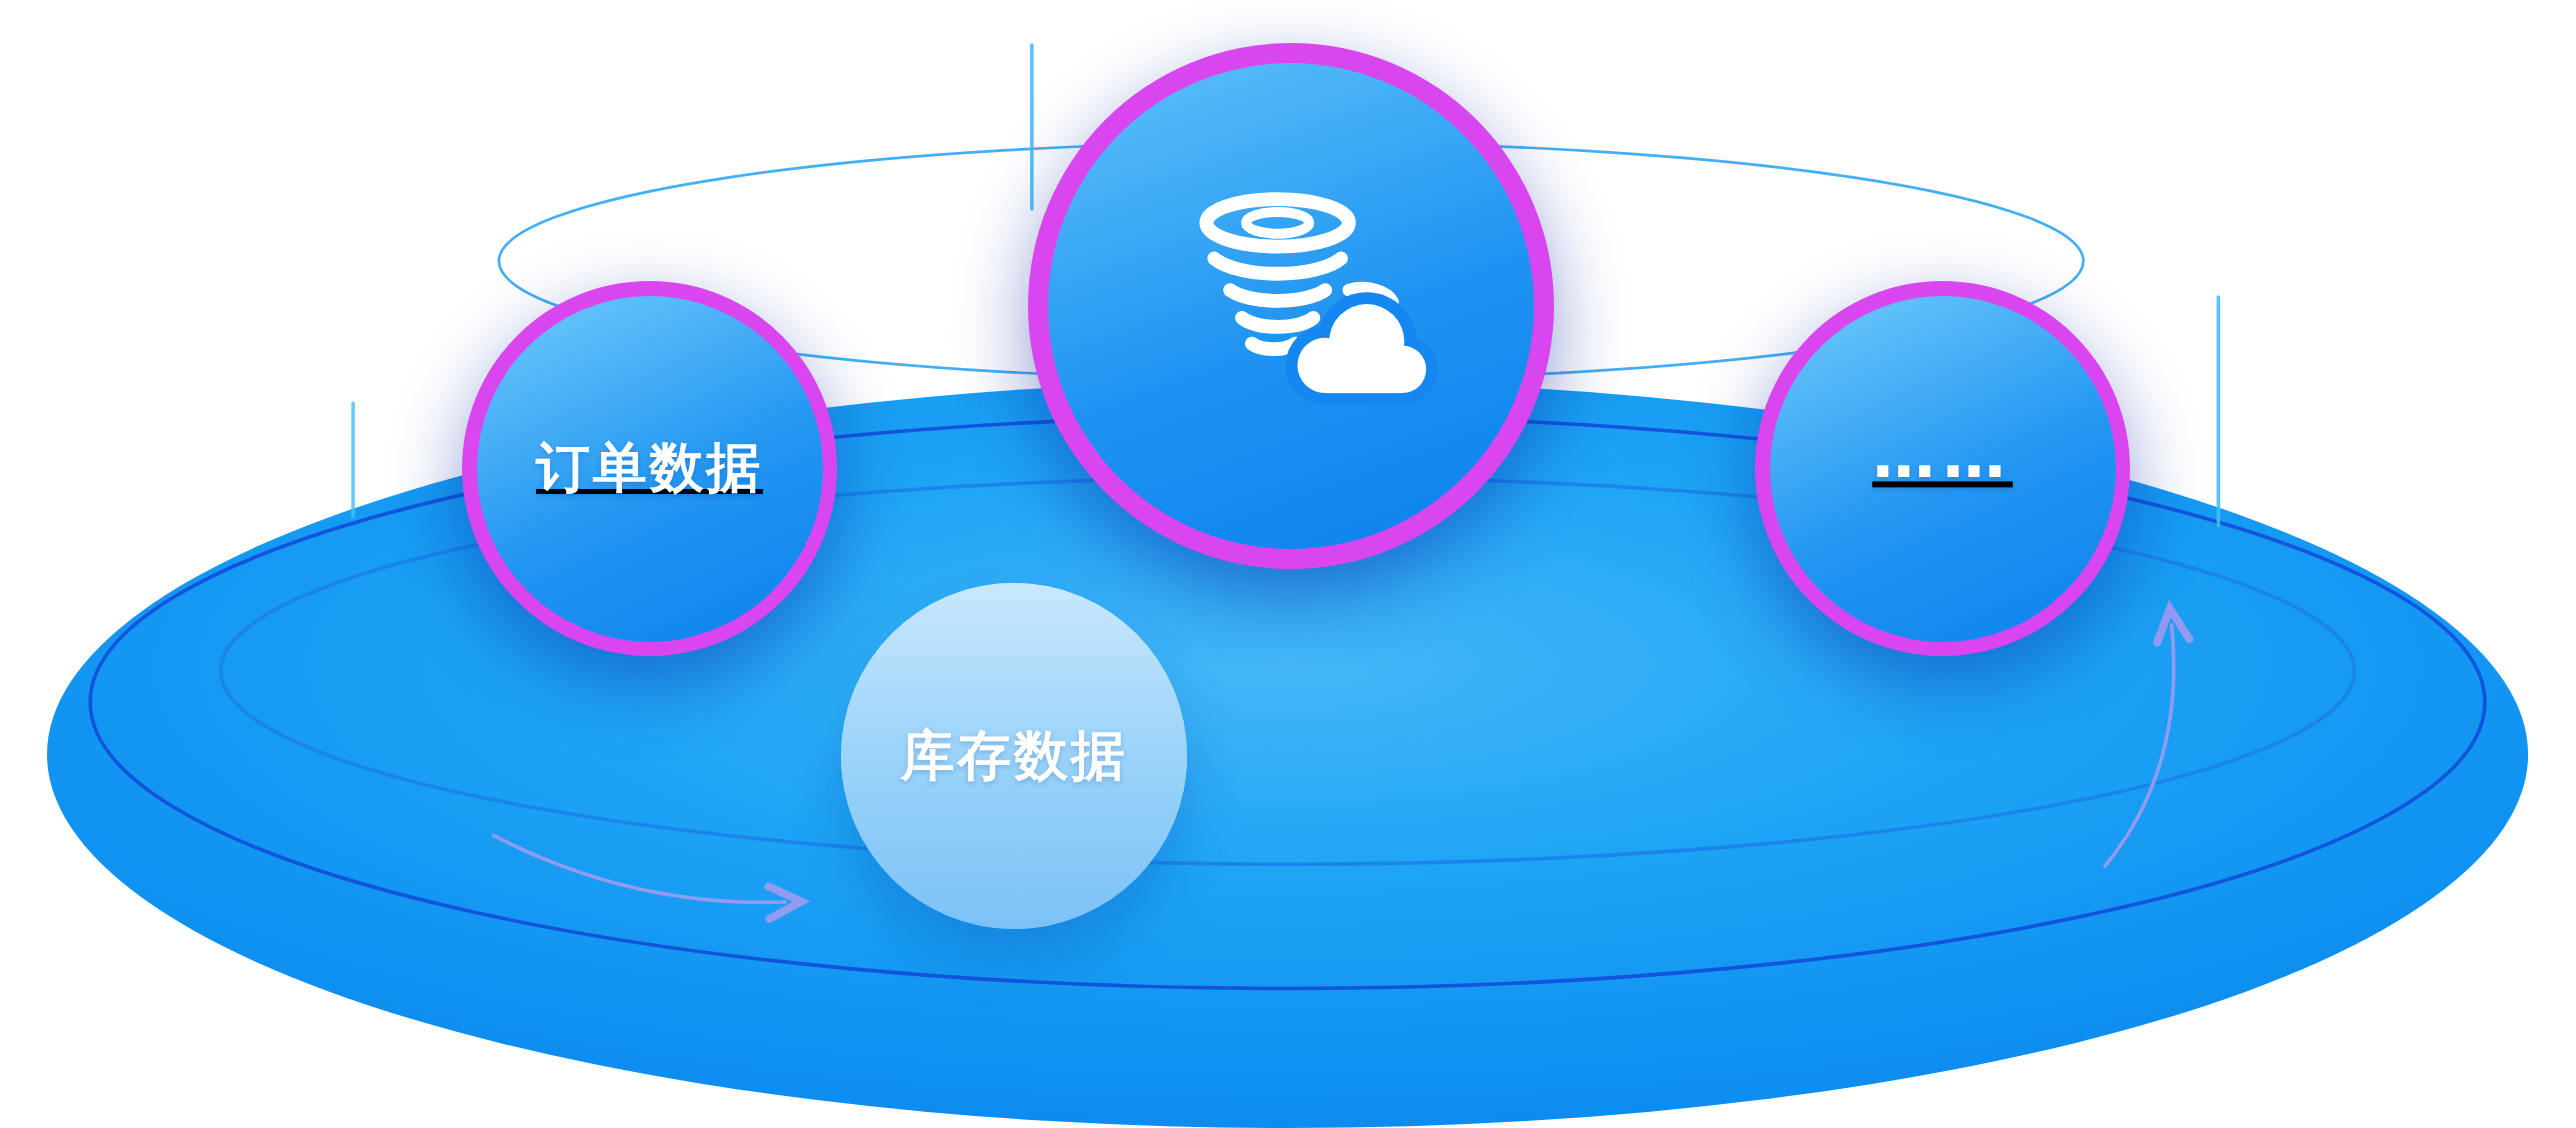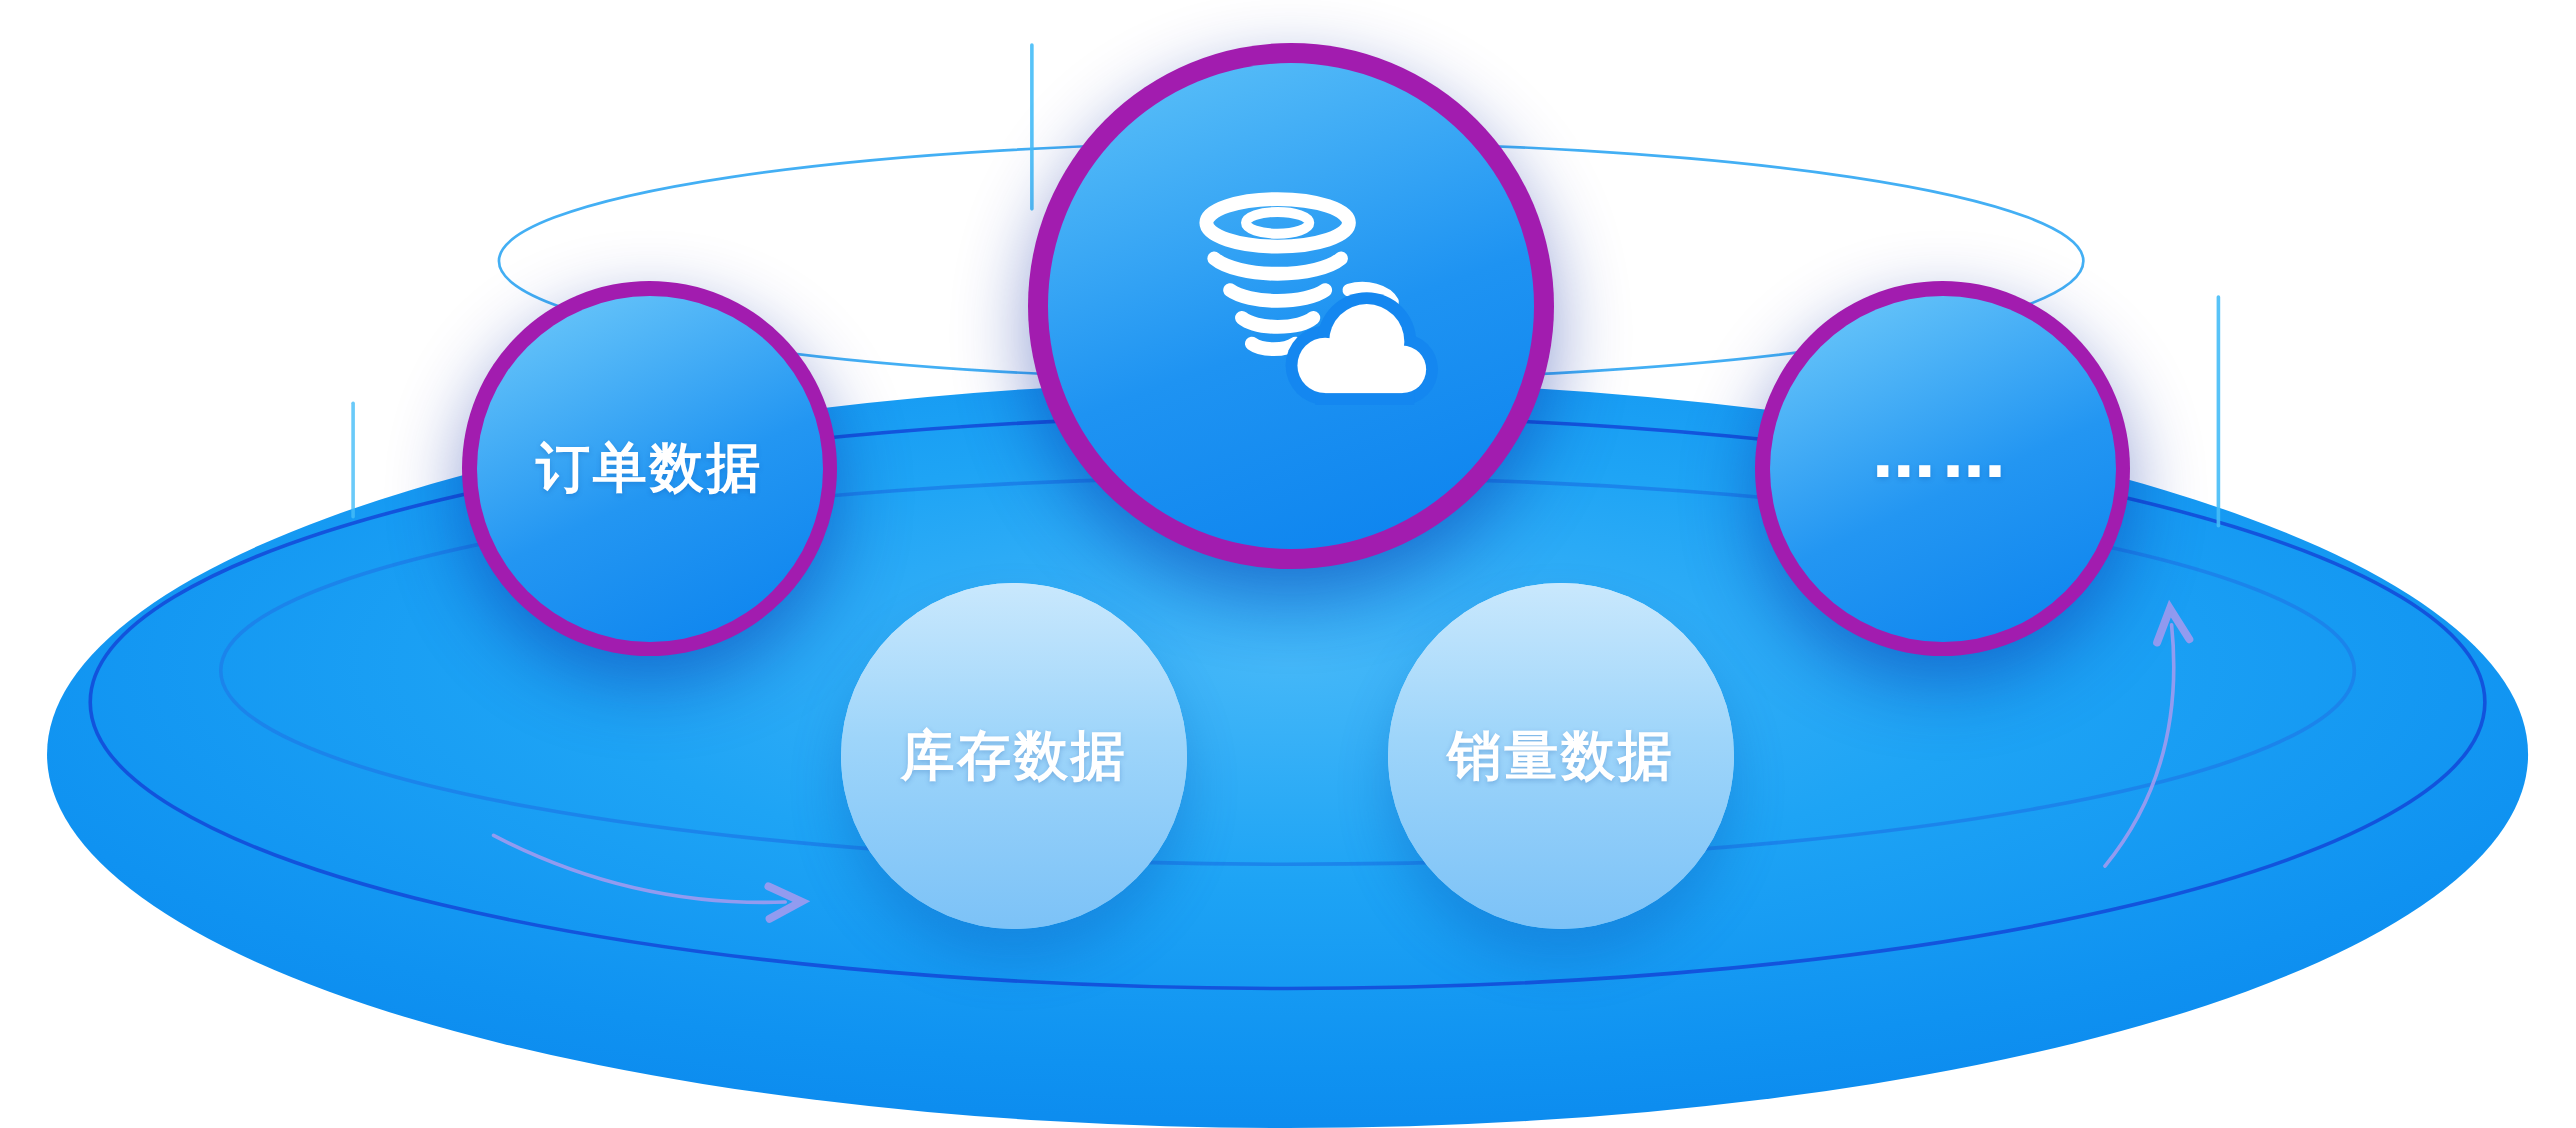--- a/index.html
+++ b/index.html
@@ -11,22 +11,23 @@
   }
   .bg-layer{position:absolute;inset:0;width:100%;height:100%;display:block;}
 
   
   .node{
     position:absolute;
     border-radius:50%;
     display:flex;align-items:center;justify-content:center;
   }
   .ringed{
-    background:#a21caf;
+    background:#d946ef;
     box-shadow:0 27px 72px rgba(9,40,160,.45);
+    text-decoration:underline;
   }
   .inner{
     border-radius:50%;
     display:flex;align-items:center;justify-content:center;
     background:linear-gradient(155deg,#63c2f9 10%,#2396f2 55%,#0f86ef 92%);
   }
   .ringed.sat .inner{width:calc(100% - 29px);height:calc(100% - 29px);}
   .ringed.hub .inner{width:calc(100% - 40px);height:calc(100% - 40px);
     background:linear-gradient(160deg,#58bef8 6%,#1e93f2 55%,#0d84ef 95%);}
   .soft{
@@ -132,20 +133,15 @@
       <span class="label label-dots">……</span>
     </div>
   </div>
 
   <div class="node soft node-inventory">
     <div class="inner">
       <span class="label">库存数据</span>
     </div>
   </div>
 
-  <div class="node soft node-sales">
-    <div class="inner">
-      <span class="label">销量数据</span>
-    </div>
-  </div>
 
 </div>
 
 
 </body></html>

